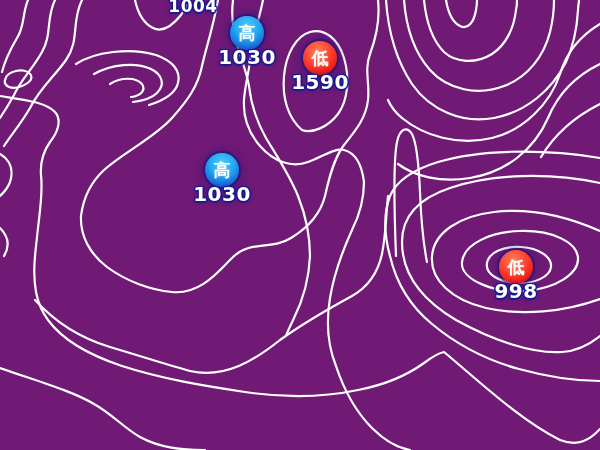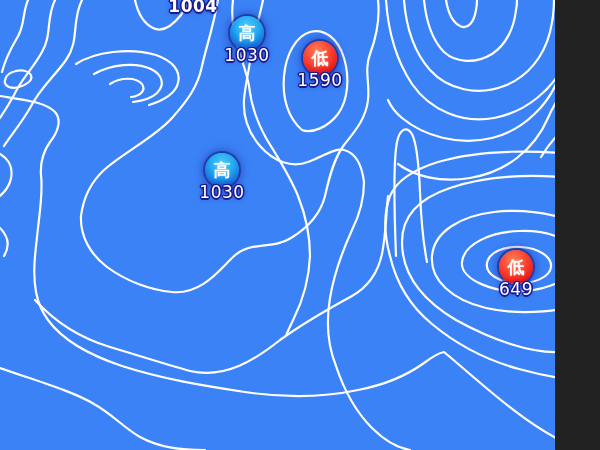--- a/index.html
+++ b/index.html
@@ -3,23 +3,23 @@
 <meta charset="utf-8">
 <style>
   html, body {
     margin: 0;
     padding: 0;
     background: #222;
     font-family: "DejaVu Sans", "Liberation Sans", sans-serif;
   }
   .map {
     position: relative;
-    width: 555px;
+    width: 600px;
     height: 450px;
-    background: #3b82f6;
+    background: #701a75;
     overflow: hidden;
   }
   .map svg {
     position: absolute;
     left: 0;
     top: 0;
     display: block;
   }
   .map svg path {
     fill: none;
@@ -59,22 +59,22 @@
     line-height: 1;
     text-shadow: 0 0 2px rgba(255,255,255,0.4);
   }
   .pvalue {
     position: absolute;
     left: -50px;
     top: 12px;
     width: 100px;
     text-align: center;
     color: #ffffff;
-    font-size: 17px;
-    font-weight: normal;
+    font-size: 20px;
+    font-weight: bold;
     letter-spacing: 0.5px;
     text-shadow:
       -1.5px 0 #1a1a8e, 1.5px 0 #1a1a8e, 0 -1.5px #1a1a8e, 0 1.5px #1a1a8e,
       -1px -1px #1a1a8e, 1px 1px #1a1a8e, -1px 1px #1a1a8e, 1px -1px #1a1a8e,
       0 0 5px #1515a0;
   }
   .iso-label {
     position: absolute;
     transform: translate(-50%, -50%);
     z-index: 4;
@@ -155,16 +155,16 @@
     <div class="badge high">
       <span class="glyph">高</span>
     </div>
     <div class="pvalue">1030</div>
   </div>
 
   <div class="marker" style="left:516px; top:267px;">
     <div class="badge low">
       <span class="glyph">低</span>
     </div>
-    <div class="pvalue">649</div>
+    <div class="pvalue">998</div>
   </div>
 
 </div>
 
 </body></html>

